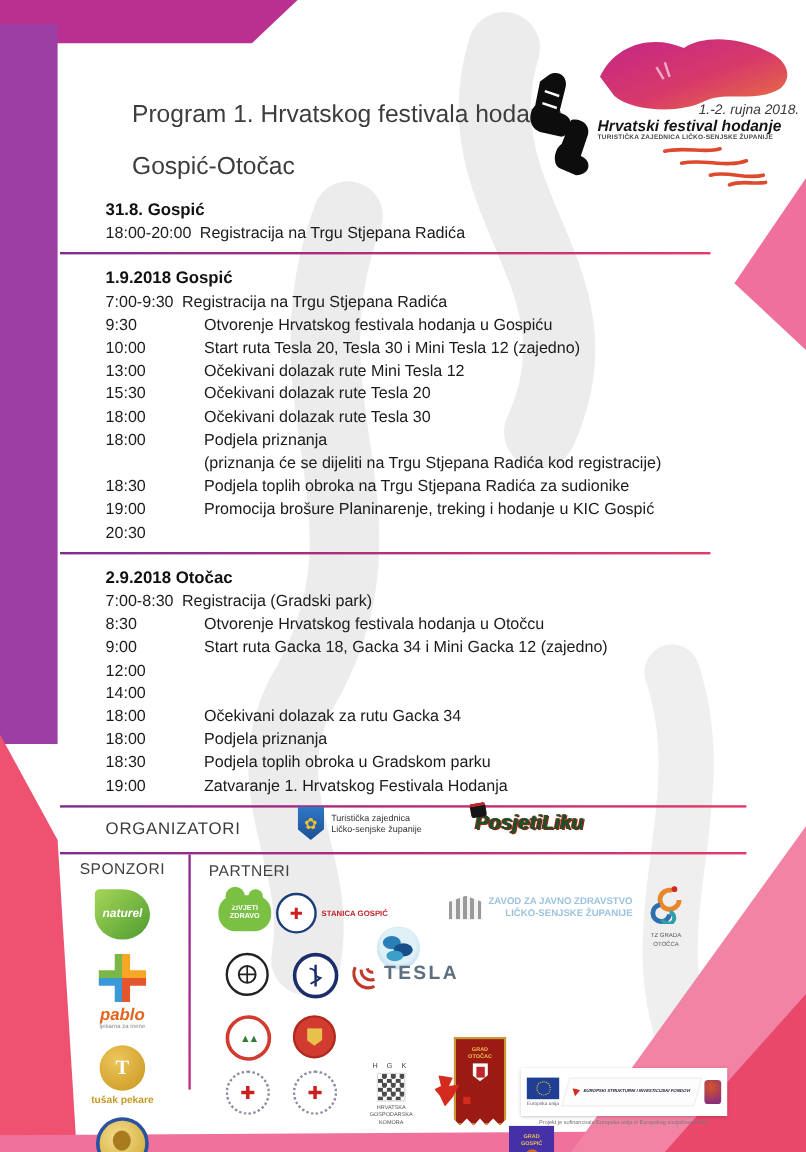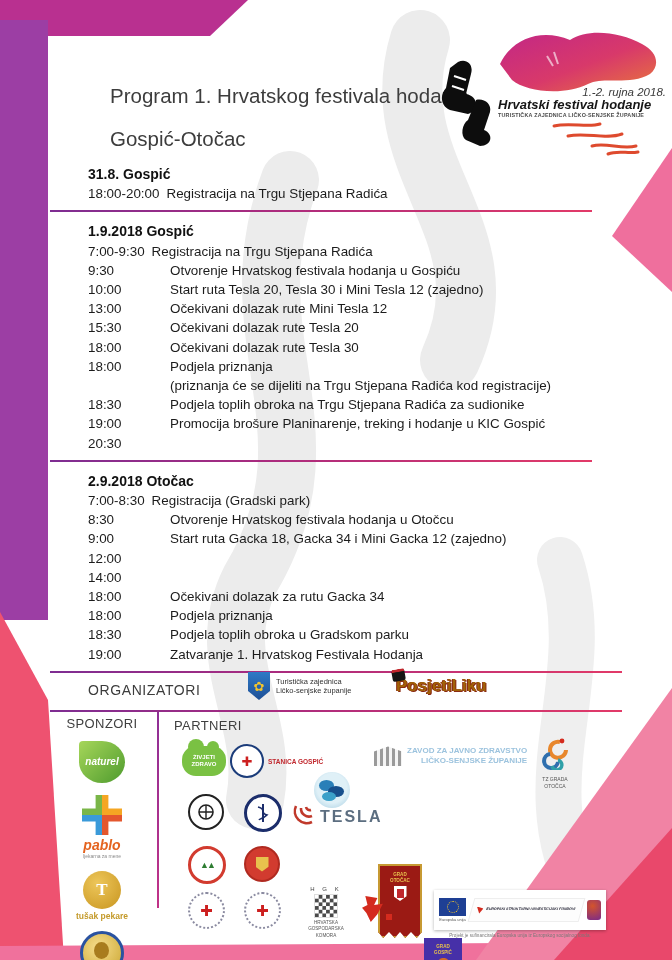--- a/index.html
+++ b/index.html
@@ -32,21 +32,21 @@
        background:linear-gradient(90deg,#7e2d92 0%,#aa2b7e 40%,#e23a68 100%);}
   .sep.full{width:572px;}
   .sepabs{height:2px;background:linear-gradient(90deg,#7e2d92 0%,#aa2b7e 40%,#e23a68 100%);z-index:2;}
   
   #org-label{left:88px;top:682px;font-size:14px;letter-spacing:.6px;color:#3c3c3c;z-index:2;}
   #org-tz{left:248px;top:672px;display:flex;align-items:center;gap:6px;z-index:2;}
   .tz-shield{width:22px;height:28px;background:linear-gradient(#2f79c6,#1d4f96);
     clip-path:polygon(0 0,100% 0,100% 68%,50% 100%,0 68%);display:flex;align-items:center;justify-content:center;
     color:#f4c52c;font-size:13px;}
   .tz-text{font-size:7.5px;color:#333;line-height:1.25;}
-  #org-posjeti{left:396px;top:676px;z-index:2;font-weight:bold;font-size:17px;color:#a16207;
+  #org-posjeti{left:396px;top:676px;z-index:2;font-weight:bold;font-style:italic;font-size:17px;color:#14532d;
     text-shadow:1px 1px 0 #8a2a12, -1px 0 0 #8a2a12;}
   #posjeti-hat{position:absolute;left:-4px;top:-7px;width:13px;height:9px;background:#151515;border-top:3px solid #c0272d;border-radius:2px;transform:rotate(-10deg);}
   
   #div-line{left:157px;top:712px;width:2px;height:196px;background:linear-gradient(#8e2f96,#c13287);z-index:2;}
   #sponsors{left:50px;top:716px;width:104px;text-align:center;z-index:2;}
   .col-label{font-size:13px;color:#3f3f3f;letter-spacing:.4px;}
   .logo-naturel{display:inline-block;margin-top:10px;width:46px;height:42px;border-radius:4px 50% 50% 50%;
     background:linear-gradient(135deg,#a6d65a,#4e9b2e);color:#fff;font-weight:bold;font-style:italic;font-size:10px;
     line-height:42px;}
   .logo-pablo-cross{margin:12px auto 0;width:40px;height:40px;
@@ -76,21 +76,21 @@
   .blue-emblem{width:36px;height:36px;border-radius:50%;background:radial-gradient(circle at 50% 45%,#dff0f7 55%,#9ec9de);position:relative;overflow:hidden;}
   .blue-emblem i{position:absolute;border-radius:50%;}
   .zavod{display:flex;align-items:center;gap:5px;text-align:right;}
   .zavod .bld{width:28px;height:20px;background:repeating-linear-gradient(90deg,#9a9a9a 0 3px,#f4f4f4 3px 6px);
     clip-path:polygon(50% 0,100% 26%,100% 100%,0 100%,0 26%);}
   .zavod .ztxt{font-size:8px;font-weight:bold;color:#9cc3de;line-height:1.3;}
   .tzo{text-align:center;}
   .tzo .txt{font-size:5px;color:#555;margin-top:2px;line-height:1.3;}
   .stamp{width:32px;height:32px;border:2px solid #222;}
   .medic{width:32px;height:32px;border:3px solid #1b2d6b;}
-  .tesla{display:flex;align-items:flex-end;gap:2px;}
+  .tesla{display:flex;align-items:center;gap:2px;}
   .tesla span{font-size:16px;color:#5c6e80;letter-spacing:2px;font-weight:bold;}
   .flag{position:relative;display:flex;flex-direction:column;align-items:center;padding-top:6px;}
   .flag .ftxt{font-size:4.6px;font-weight:bold;color:#e8c14d;line-height:1.3;text-align:center;}
   .flag-otocac{width:40px;height:64px;background:#9b1a14;border:2px solid #c79a33;
     clip-path:polygon(0 0,100% 0,100% 92%,88% 100%,75% 92%,62% 100%,50% 92%,38% 100%,25% 92%,12% 100%,0 92%);}
   .flag-gospic{width:38px;height:68px;background:#4630a8;
     clip-path:polygon(0 0,100% 0,100% 78%,50% 100%,0 78%);}
   .lionshield{width:13px;height:15px;background:#e8c14d;clip-path:polygon(0 0,100% 0,100% 68%,50% 100%,0 68%);margin-top:2px;}
   .lionshield.red{background:#fff;position:relative;}
   .lionshield.red:after{content:"";position:absolute;inset:3px;background:#c0272d;}

